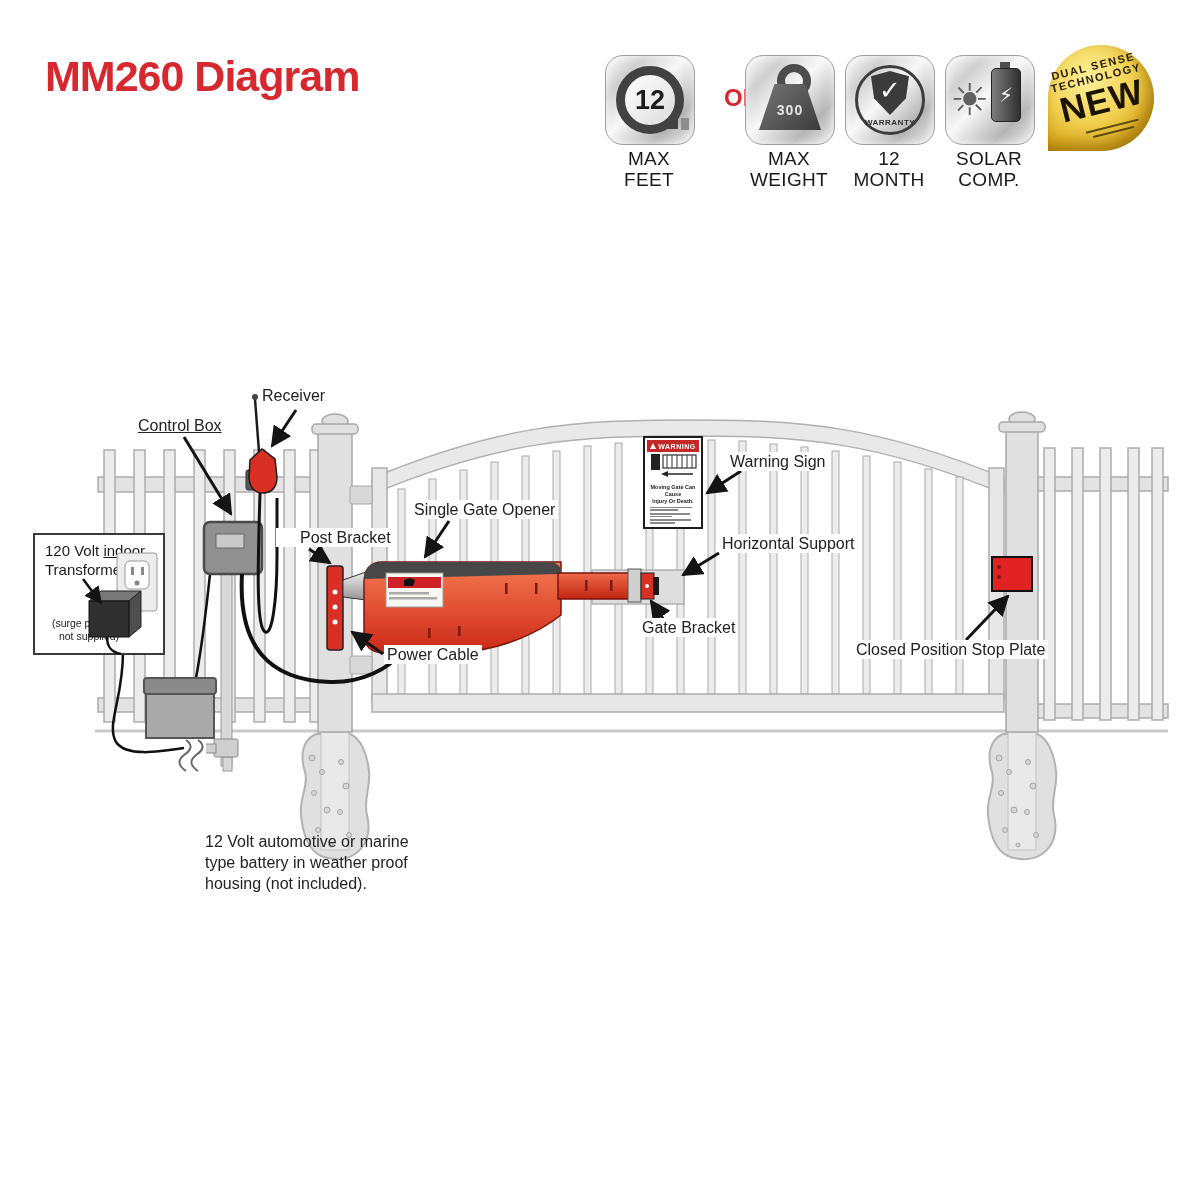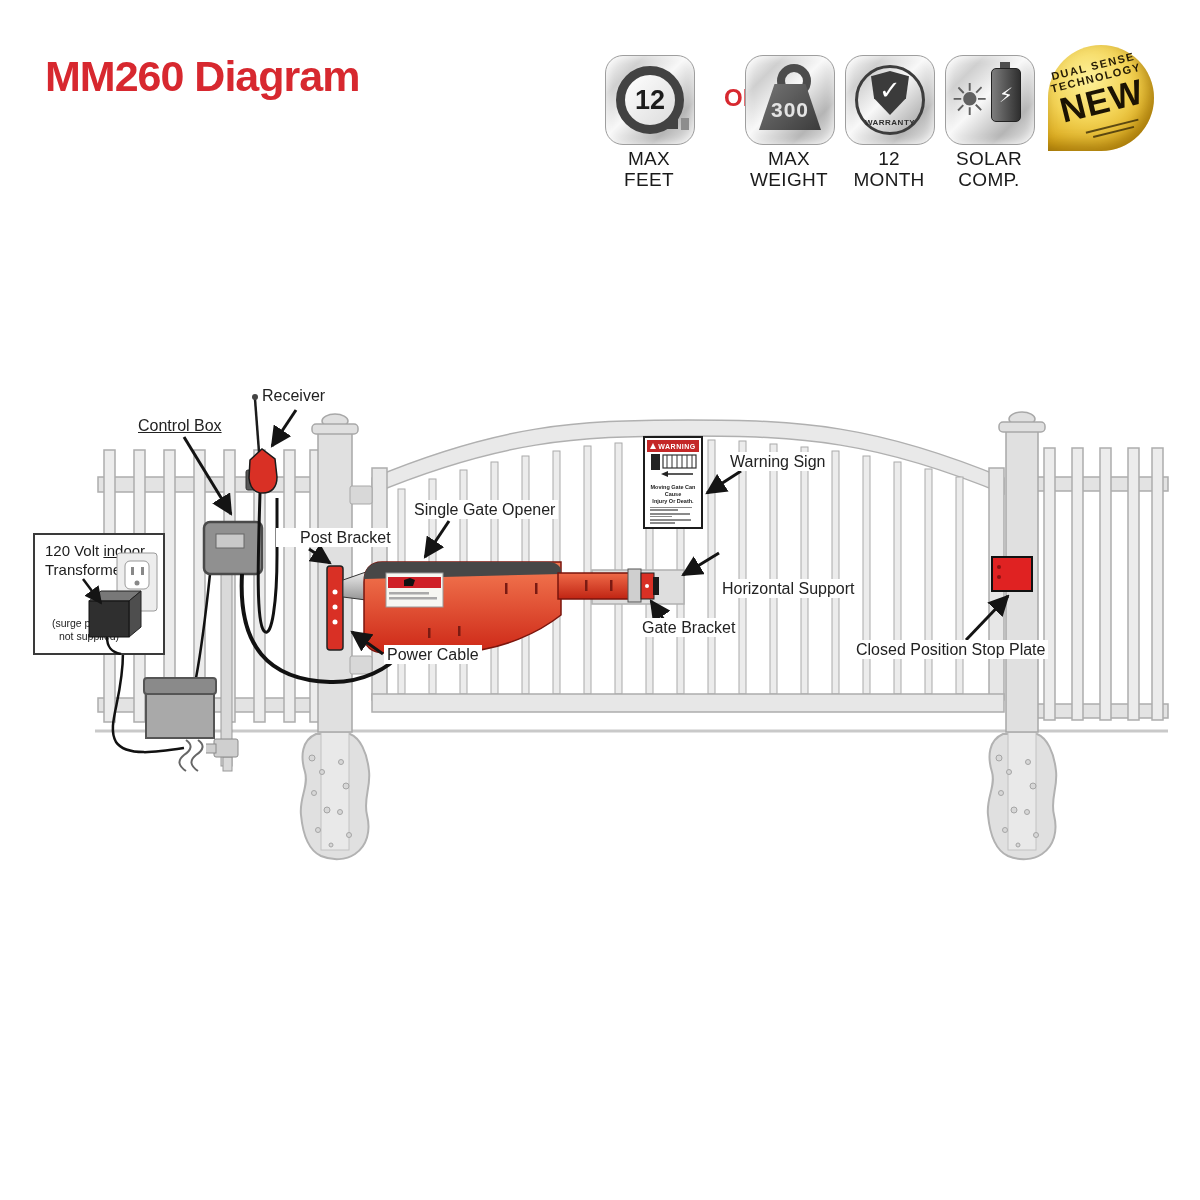--- a/index.html
+++ b/index.html
@@ -25,21 +25,21 @@
              background:linear-gradient(135deg,#fff,#dcdcdc);}
   .tape-num{font-size:27px;font-weight:bold;color:#1c1c1c;}
   .tape-tab{position:absolute;right:16px;bottom:15px;width:12px;height:10px;background:#424242;}
   .tape-hook{position:absolute;right:5px;bottom:14px;width:8px;height:12px;background:#8d8d8d;}
 
   .w-handle{position:absolute;top:8px;left:31px;width:18px;height:18px;border:8px solid #4c4c4c;border-radius:50%;}
   .w-body{position:absolute;top:28px;left:13px;width:62px;height:46px;
           clip-path:polygon(25% 0,75% 0,100% 100%,0 100%);
           background:linear-gradient(135deg,#767676,#3b3b3b);
           display:flex;align-items:center;justify-content:center;}
-  .w-body span{font-size:21px;font-weight:bold;color:#e4e4e4;letter-spacing:1px;margin-top:6px;}
+  .w-body span{font-size:14px;font-weight:bold;color:#e4e4e4;letter-spacing:1px;margin-top:6px;}
 
   .w-circle{position:absolute;inset:9px;border:3px solid #3d3d3d;border-radius:50%;}
   .w-shield{position:absolute;left:25px;top:15px;width:38px;height:44px;background:#3b3b3b;
             clip-path:polygon(50% 0,100% 12%,92% 62%,50% 100%,8% 62%,0 12%);
             color:#fff;font-size:26px;font-weight:bold;text-align:center;line-height:38px;
             font-family:"DejaVu Sans",sans-serif;}
   .w-text{position:absolute;bottom:17px;width:100%;text-align:center;font-size:8px;
           font-weight:bold;color:#2e2e2e;letter-spacing:.5px;}
 
   .sun{position:absolute;left:4px;top:18px;font-size:44px;color:#606060;
@@ -341,21 +341,21 @@
     <div class="blabel" style="left:945px;">SOLAR
 COMP.</div>
   </div>
 
   <div class="dlabel" style="left:259px;top:386px;">Receiver</div>
   <div class="dlabel" style="left:135px;top:416px;text-decoration:underline;">Control Box</div>
   <div class="dlabel" style="left:276px;top:528px;padding-left:24px;">Post Bracket</div>
   <div class="dlabel" style="left:411px;top:500px;">Single Gate Opener</div>
   <div class="dlabel" style="left:384px;top:645px;">Power Cable</div>
   <div class="dlabel" style="left:727px;top:452px;">Warning Sign</div>
-  <div class="dlabel" style="left:719px;top:534px;margin-top:45px;">Horizontal Support</div>
+  <div class="dlabel" style="left:719px;top:534px;">Horizontal Support</div>
   <div class="dlabel" style="left:639px;top:618px;">Gate Bracket</div>
   <div class="dlabel" style="left:853px;top:640px;">Closed Position Stop Plate</div>
 
   <div class="tbox">
     <div class="tbox-text">
       <span>120 Volt </span><span style="text-decoration:underline;">indoor</span><br>
       <span>Transformer</span>
     </div>
     <div class="tbox-note">(surge protector
 not supplied)</div>
@@ -408,14 +408,17 @@
           <div class="bar" style="width:88%;"></div>
           <div class="bar" style="width:48%;"></div>
         </div>
       <div class="row">
           <div class="bar" style="width:90%;"></div>
           <div class="bar" style="width:55%;"></div>
         </div>
     </div>
   </div>
 
+  <div class="note">12 Volt automotive or marine
+type battery in weather proof
+housing (not included).</div>
 
 </div>
 
 </body></html>

